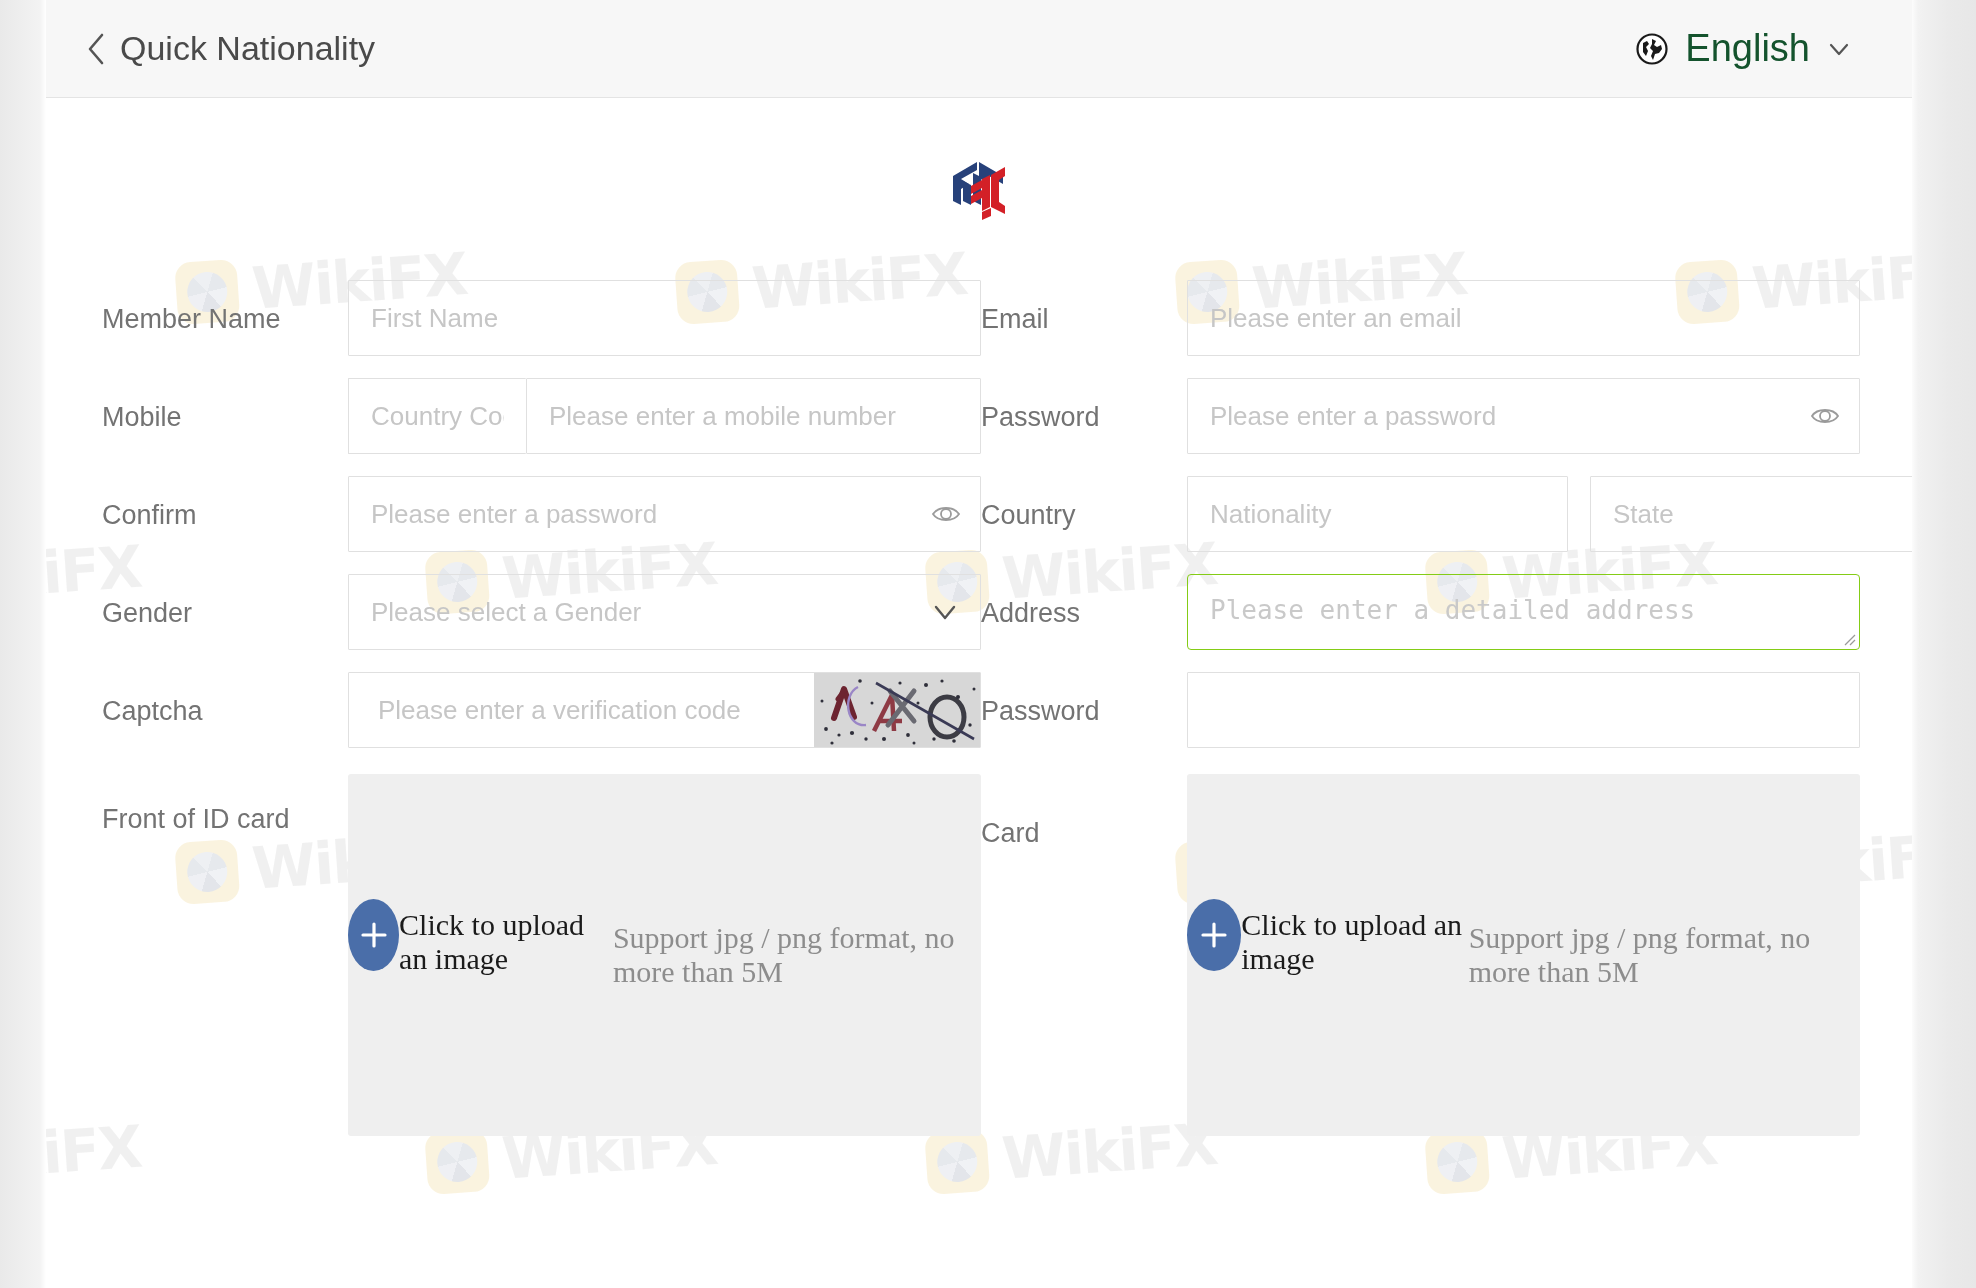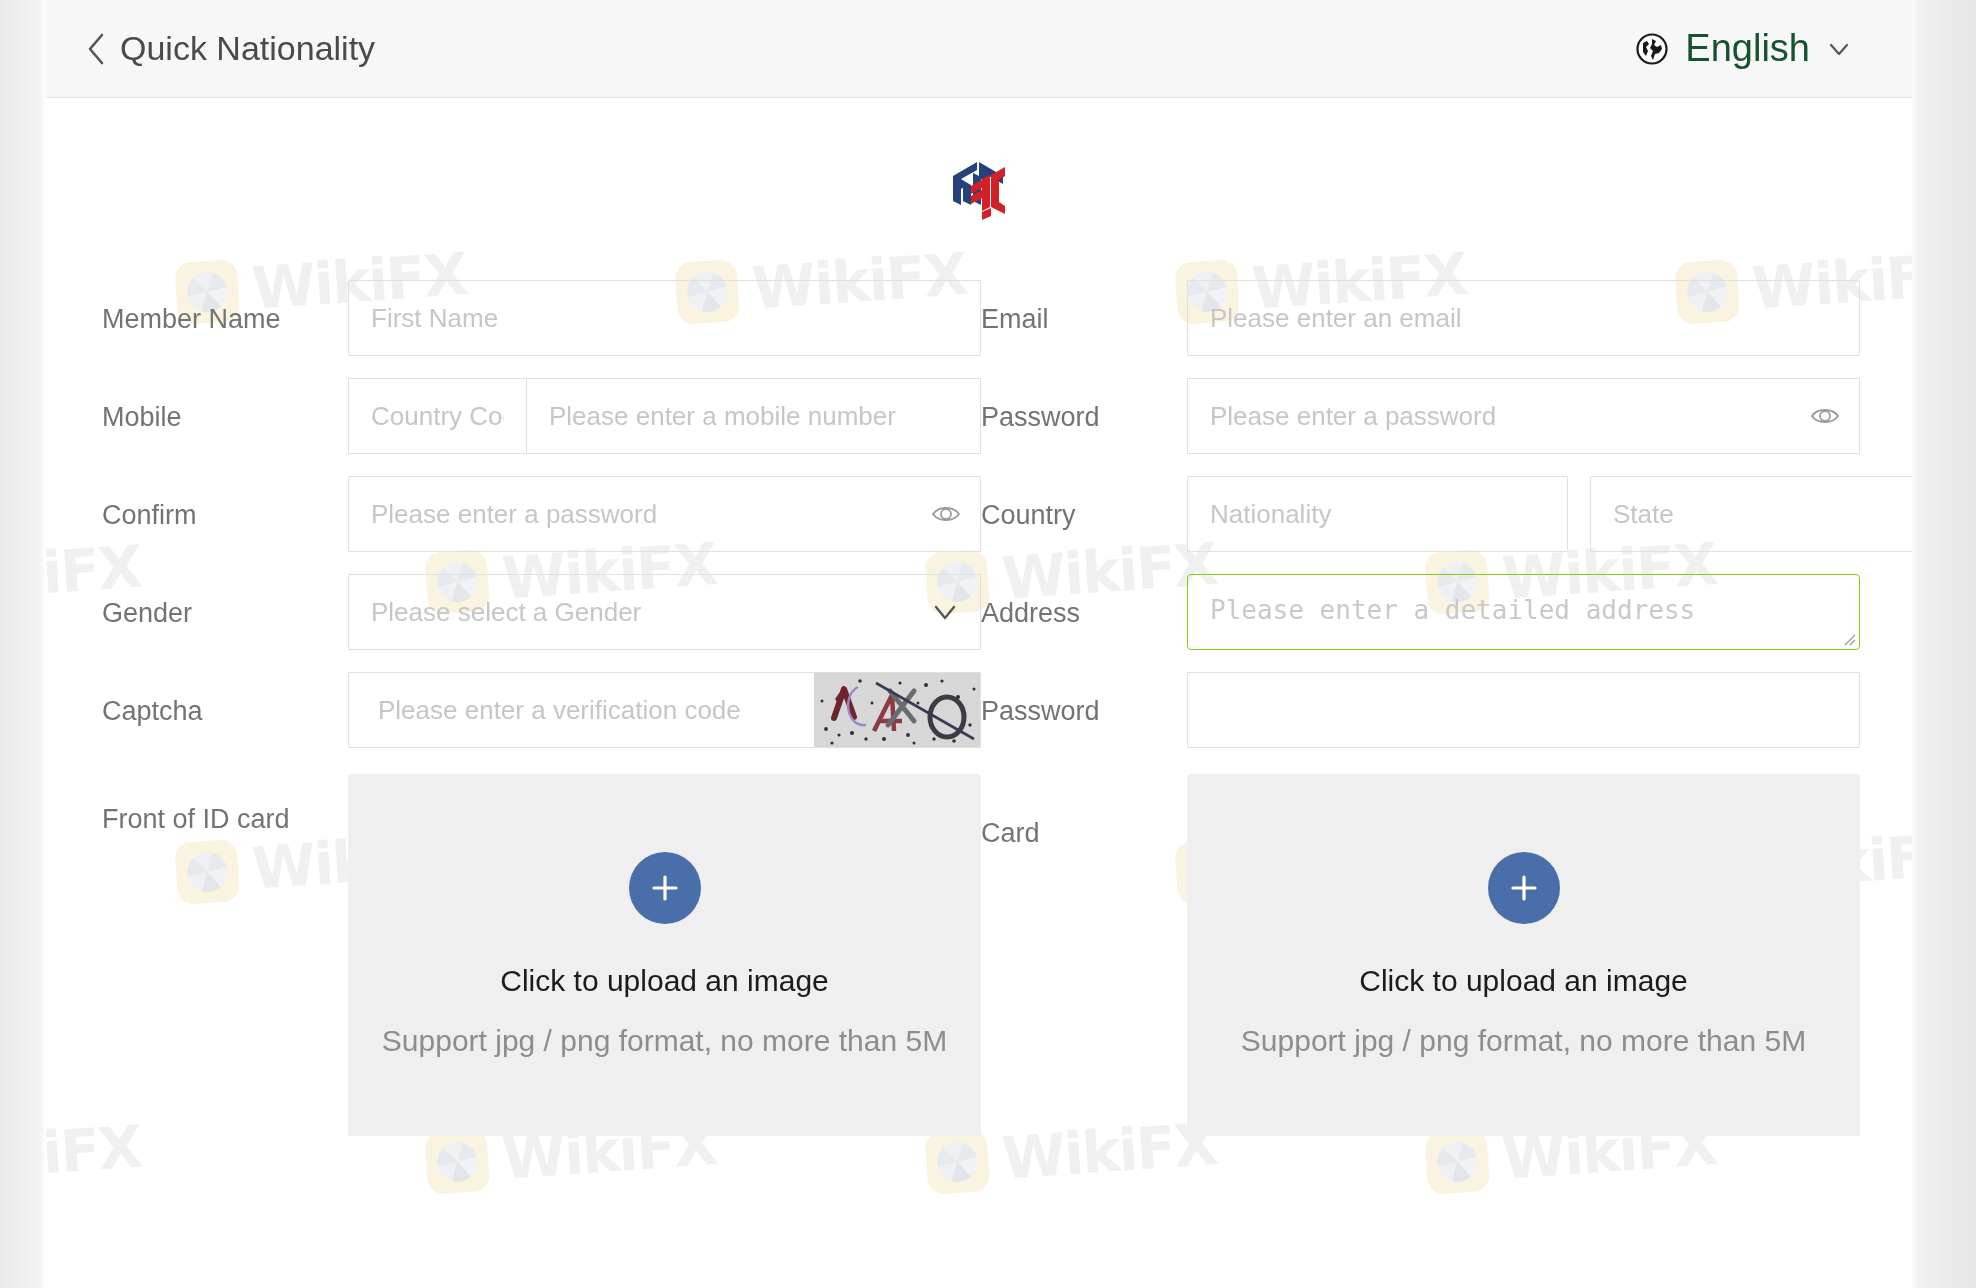--- a/index.html
+++ b/index.html
@@ -246,24 +246,25 @@
   .captcha-img svg { display: block; }
 
   
   .upload-row { margin-top: 26px; }
   .upload-box {
     width: 100%;
     height: 362px;
     background: #efefef;
     border-radius: 3px;
     display: flex;
-    flex-direction: column;
+    flex-direction: row;
     align-items: center;
     justify-content: center;
     cursor: pointer;
+    font-family: Liberation Serif, serif;
   }
   .plus-circle {
     width: 72px; height: 72px;
     border-radius: 50%;
     background: #4a6ea9;
     display: flex;
     align-items: center;
     justify-content: center;
     margin-bottom: 40px;
   }

